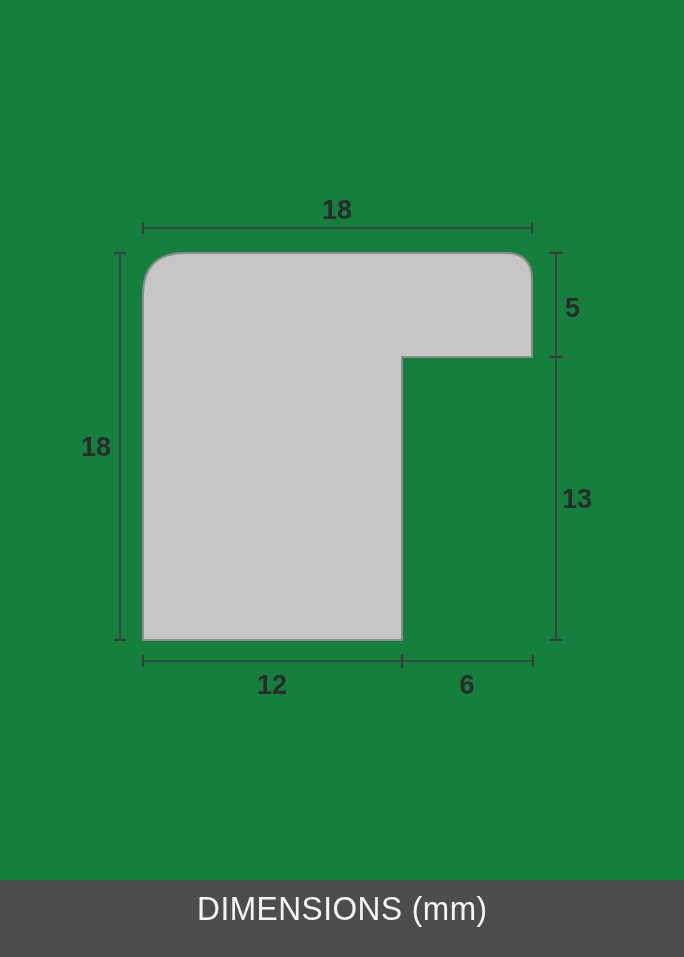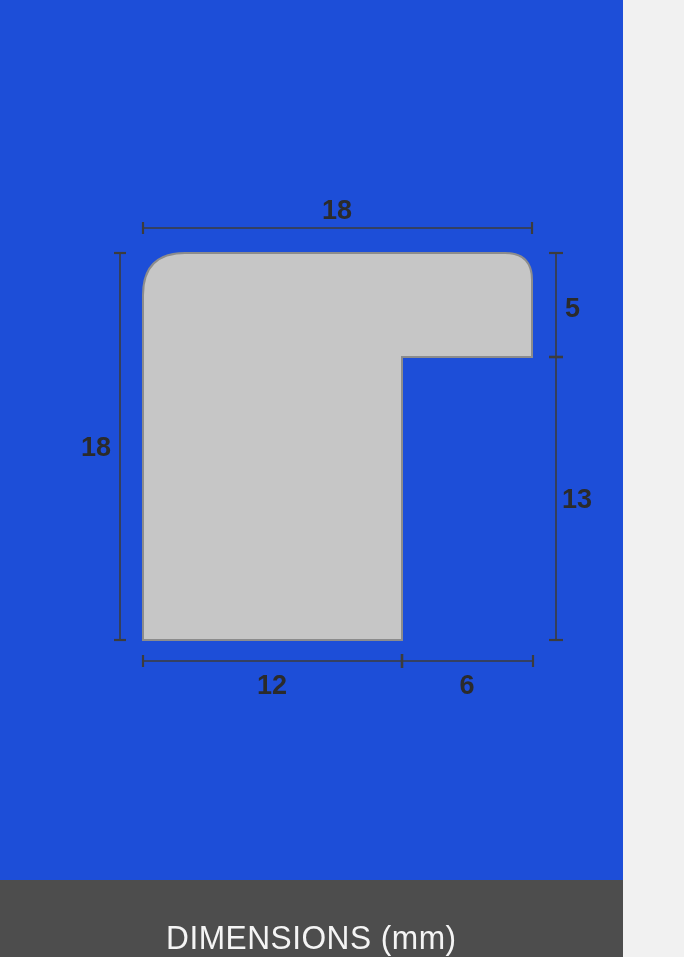--- a/index.html
+++ b/index.html
@@ -3,23 +3,23 @@
 <meta charset="utf-8">
 <style>
   html, body {
     margin: 0;
     padding: 0;
     background: #f1f1f1;
     font-family: "Liberation Sans", sans-serif;
   }
   .stage {
     position: relative;
-    width: 623px;
+    width: 684px;
     height: 957px;
-    background: #1d4ed8;
+    background: #15803d;
     overflow: hidden;
     display: flex;
     flex-direction: column;
   }
   svg.diagram {
     display: block;
     width: 684px;
     height: 880px;
     flex: 0 0 auto;
   }
@@ -27,24 +27,24 @@
     font-family: "Liberation Sans", sans-serif;
     font-weight: 700;
     font-size: 27px;
     fill: #2b2b2b;
   }
   .footer {
     flex: 1 1 auto;
     height: 77px;
     background: #4d4d4d;
     display: flex;
-    align-items: flex-end;
+    align-items: flex-start;
     justify-content: center;
     box-sizing: border-box;
-    padding-top: 24px;
+    padding-top: 10px;
   }
   .footer-label {
     color: #f4f4f4;
     font-size: 33px;
     font-weight: 400;
     letter-spacing: 0.5px;
     transform: scaleX(0.96);
     white-space: nowrap;
   }
 </style>

